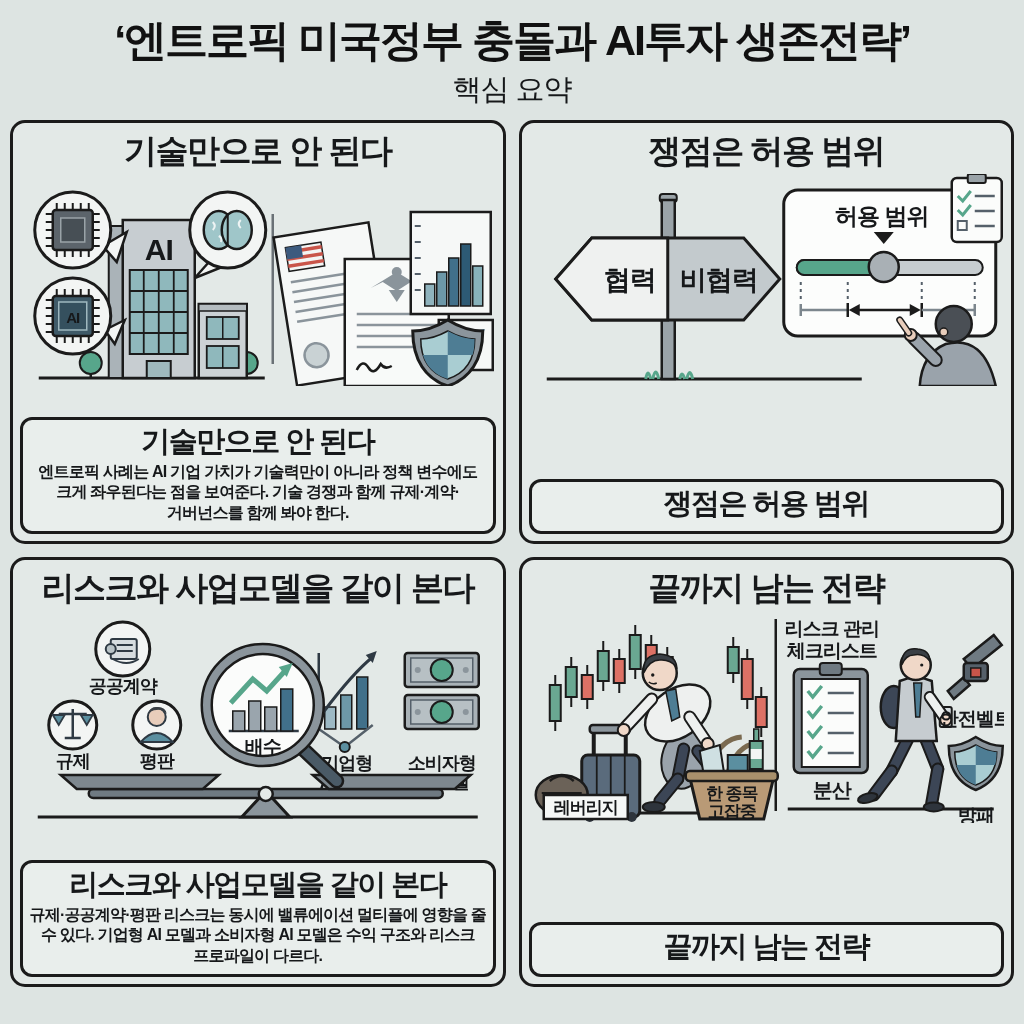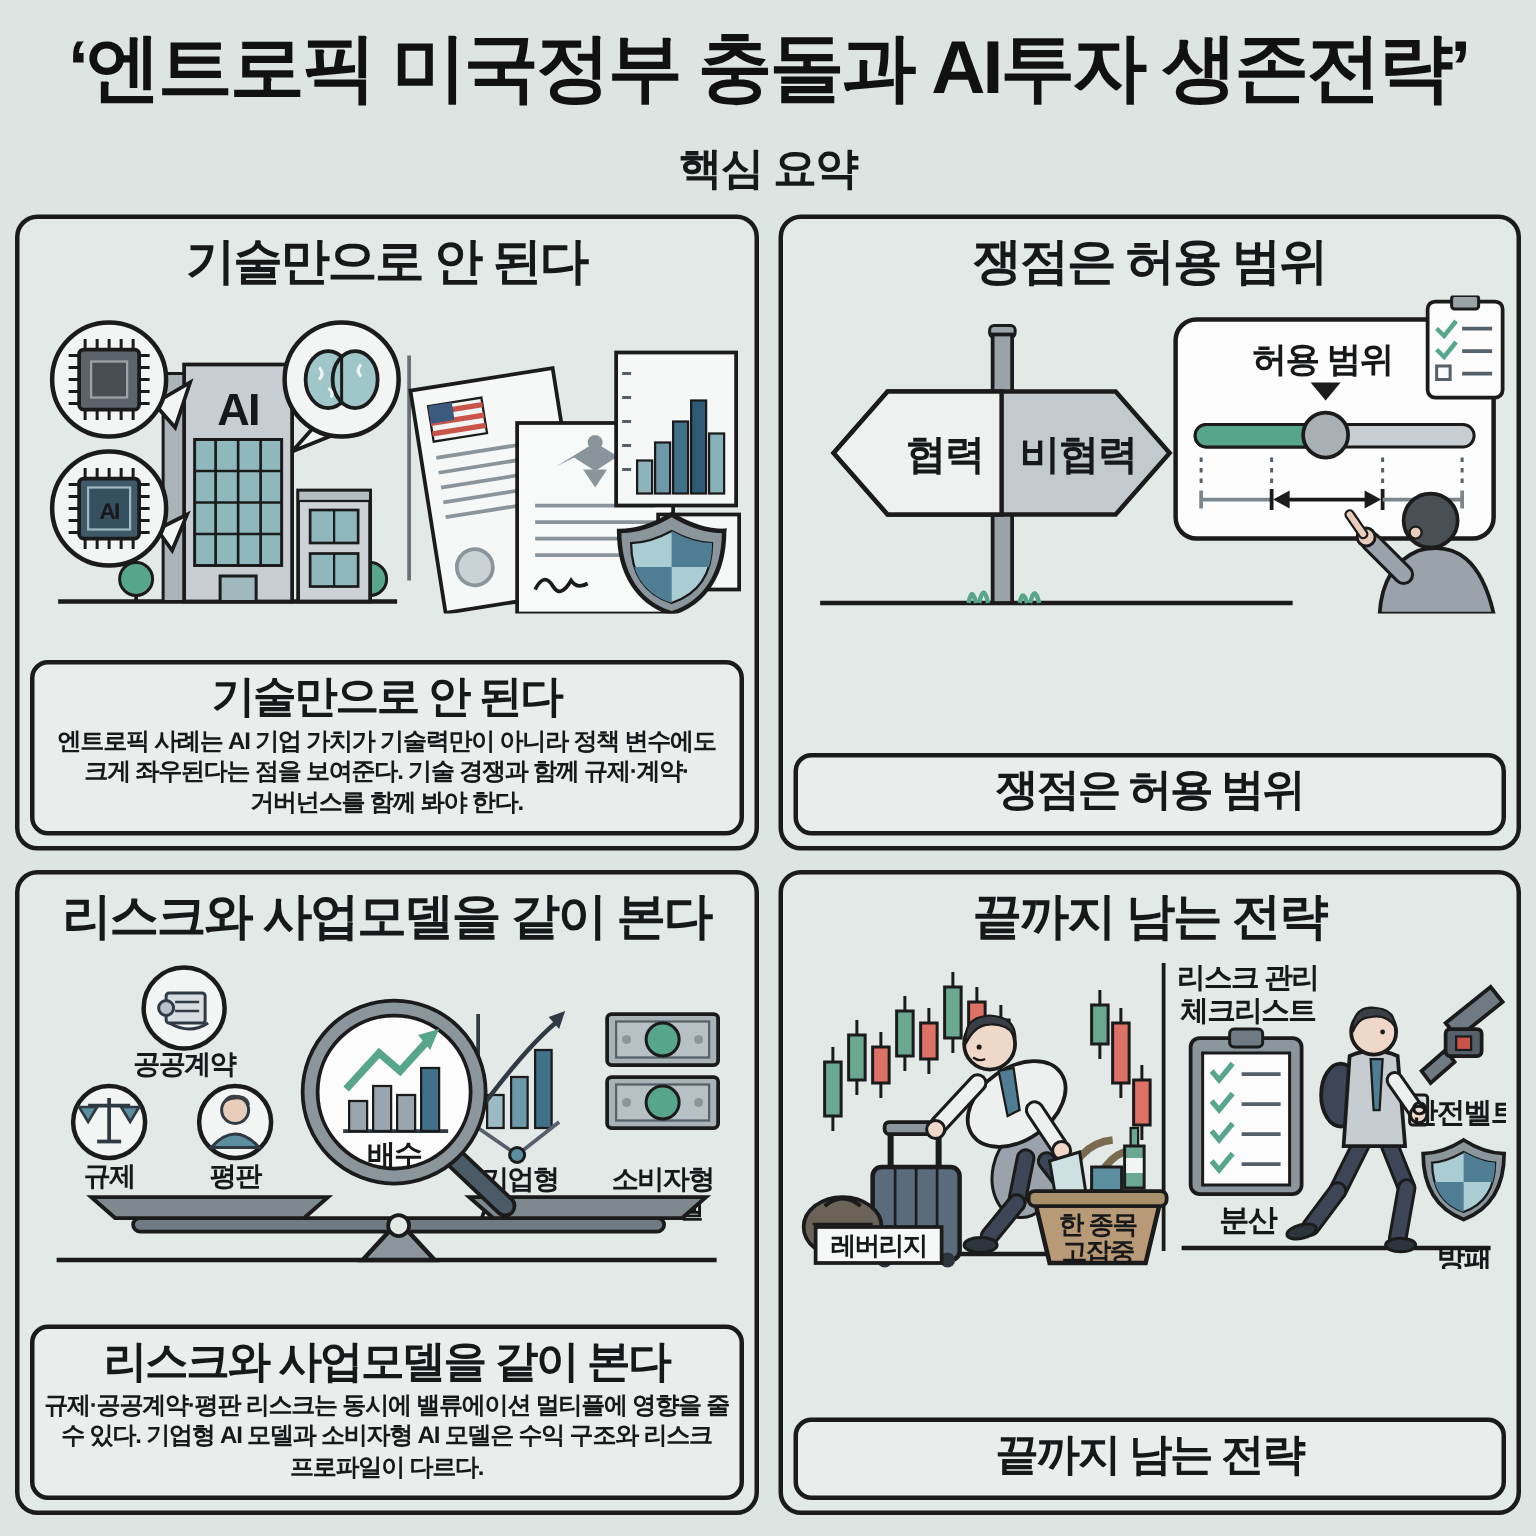--- a/index.html
+++ b/index.html
@@ -5,26 +5,26 @@
   * { margin:0; padding:0; box-sizing:border-box; }
   html,body { width:1024px; height:1024px; }
   body {
     background:#dde4e2;
     font-family:"Liberation Sans", sans-serif;
     color:#16181a;
     overflow:hidden;
   }
   .page { padding:12px 10px 8px; }
   .main-title {
-    text-align:center; font-size:50px; font-weight:900;
+    text-align:center; font-size:43px; font-weight:900;
     letter-spacing:-2px; white-space:nowrap; color:#111;
   }
   .subtitle {
-    text-align:center; font-size:29px; font-weight:700;
-    letter-spacing:-1px; margin-top:14px;
+    text-align:center; font-size:29px; font-weight:400;
+    letter-spacing:-1px; margin-top:0;
   }
   .grid {
     margin-top:10px;
     display:grid; grid-template-columns:1fr 1fr; grid-template-rows:424px 430px;
     gap:13px;
   }
   .panel {
     border:3.5px solid #1b1b1b; border-radius:15px;
     background:#e3e9e7;
     padding:4px 7px 7px;

